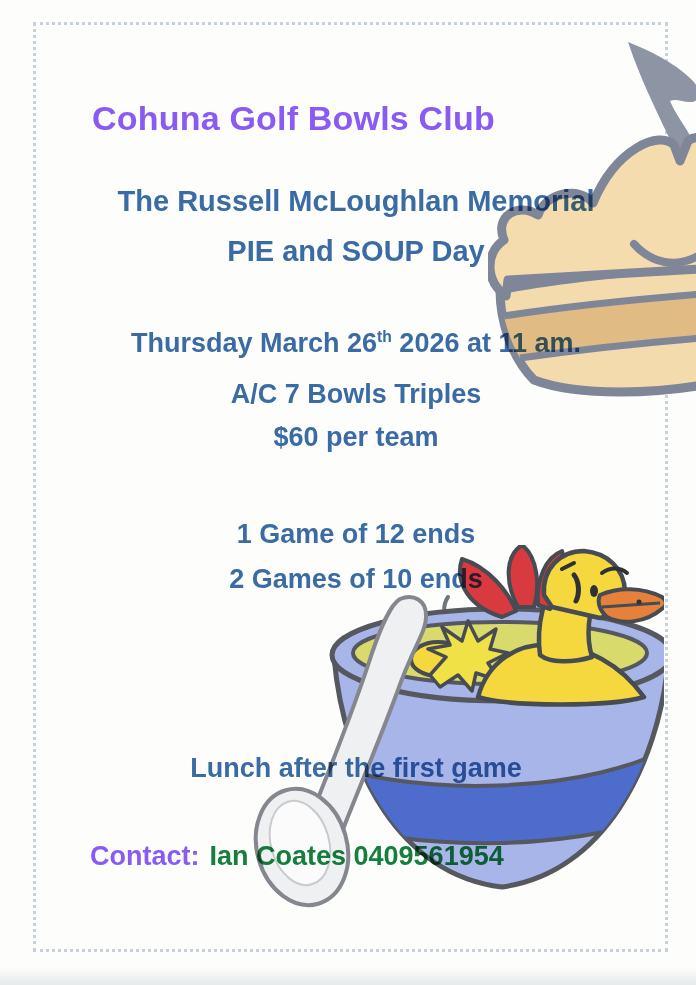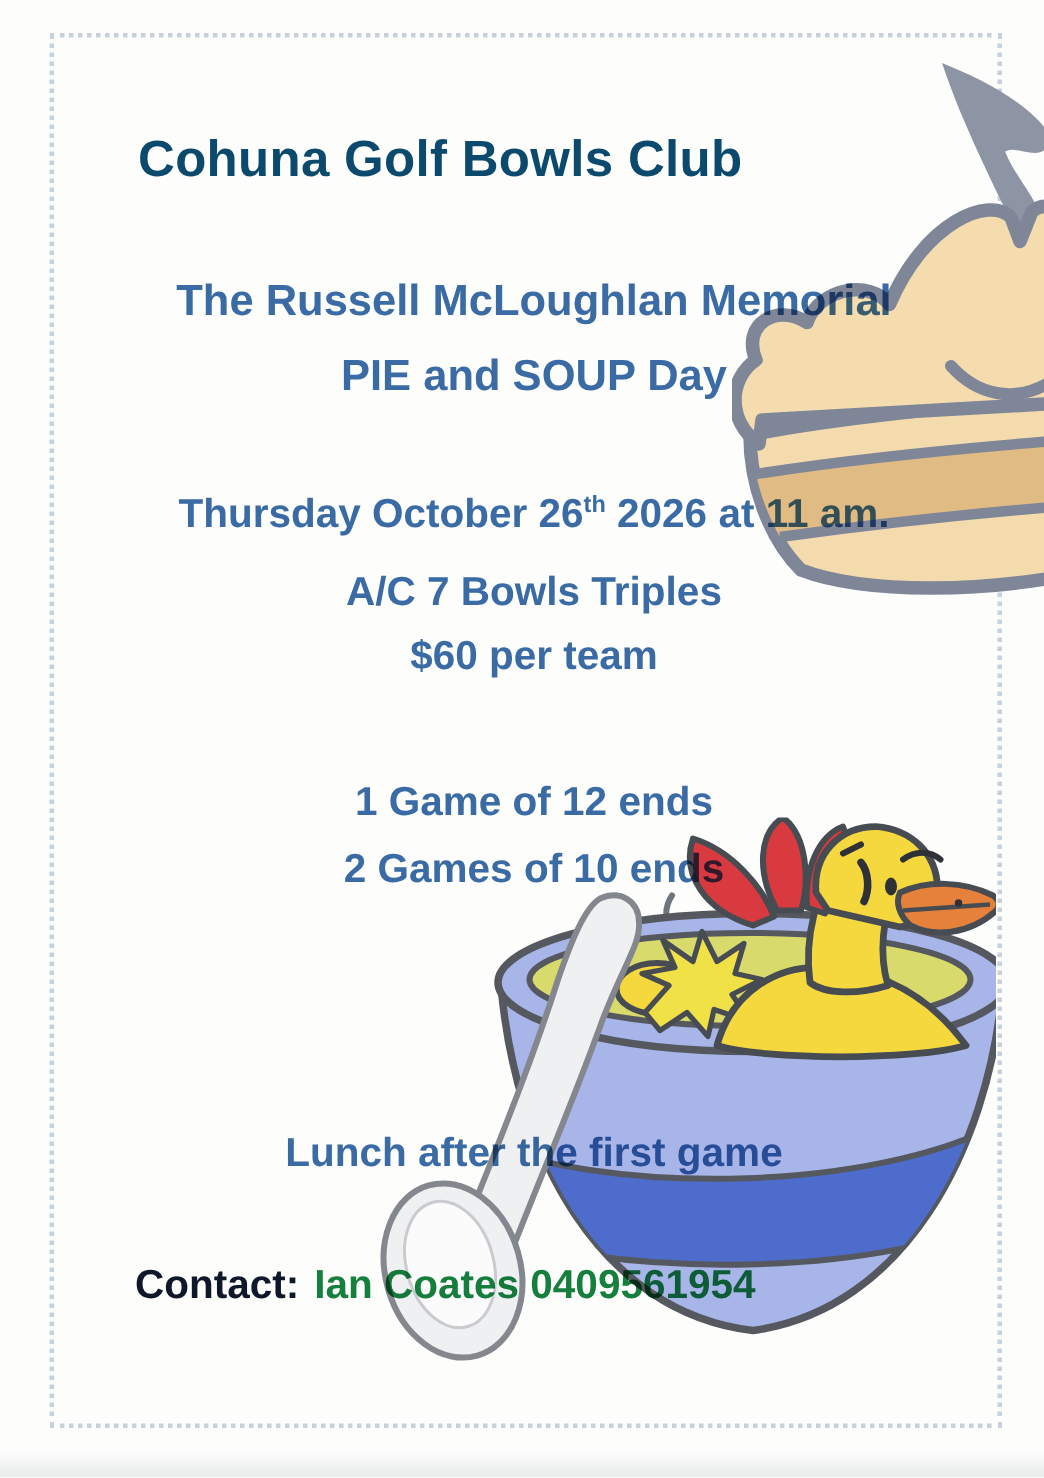--- a/index.html
+++ b/index.html
@@ -16,25 +16,25 @@
   .scan-edge{
     position:absolute;left:0;bottom:0;width:100%;height:18px;
     background:linear-gradient(rgba(231,234,234,0), #e7eaea);
     z-index:0;
   }
   .txt{
     position:absolute;font-weight:bold;color:#3a6ca6;
     line-height:1.1;mix-blend-mode:multiply;z-index:10;white-space:nowrap;
   }
   .center{left:16px;right:0;text-align:center;}
-  .title{color:#0c4a6e;font-size:34px;letter-spacing:.2px;}
+  .title{color:#8b5cf6;font-size:34px;letter-spacing:.2px;margin-top:12px;}
   .sub{font-size:29px;}
   .body-line{font-size:27px;}
   .txt sup{font-size:58%;vertical-align:super;}
-  .contact-label{color:#0f172a;margin-right:10px;}
+  .contact-label{color:#8b5cf6;margin-right:10px;}
   .red{color:#15803d;}
   .pie-svg{position:absolute;left:488px;top:28px;width:208px;height:370px;z-index:3;}
   .bowl-svg{position:absolute;left:250px;top:545px;width:414px;height:420px;z-index:2;}
 </style>
 </head>
 <body>
 
 <div class="page-border"></div>
 <div class="scan-edge"></div>
 
@@ -83,21 +83,21 @@
   <ellipse cx="52" cy="302" rx="45" ry="59" fill="#eff0f2" stroke="#84878d" stroke-width="4" transform="rotate(-16 52 302)"></ellipse>
   <ellipse cx="50" cy="298" rx="29" ry="43" fill="#fbfbfc" stroke="#c9cbce" stroke-width="2" transform="rotate(-16 50 298)"></ellipse>
 </svg>
 
 <div class="txt title" style="top:88px;left:92px;">Cohuna Golf Bowls Club</div>
 
 <div class="txt sub center" style="top:186px;">The Russell McLoughlan Memorial</div>
 
 <div class="txt sub center" style="top:236px;">PIE and SOUP Day</div>
 
-<div class="txt body-line center" style="top:328px;"><span>Thursday October 26</span><sup>th</sup><span> 2026 at 11 am.</span></div>
+<div class="txt body-line center" style="top:328px;"><span>Thursday March 26</span><sup>th</sup><span> 2026 at 11 am.</span></div>
 
 <div class="txt body-line center" style="top:380px;">A/C 7 Bowls Triples</div>
 
 <div class="txt body-line center" style="top:423px;">$60 per team</div>
 
 <div class="txt body-line center" style="top:520px;">1 Game of 12 ends</div>
 
 <div class="txt body-line center" style="top:565px;">2 Games of 10 ends</div>
 
 <div class="txt body-line center" style="top:754px;">Lunch after the first game</div>

